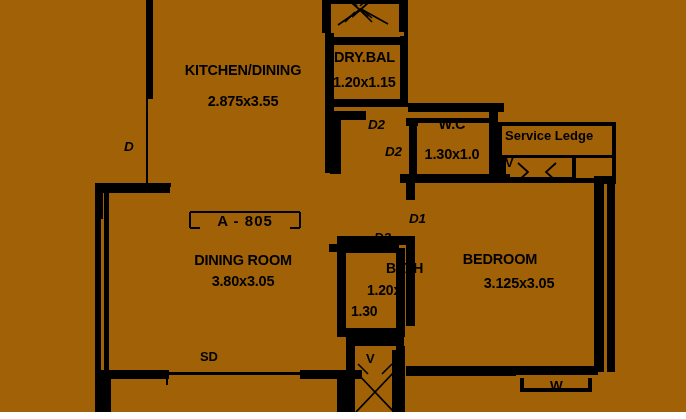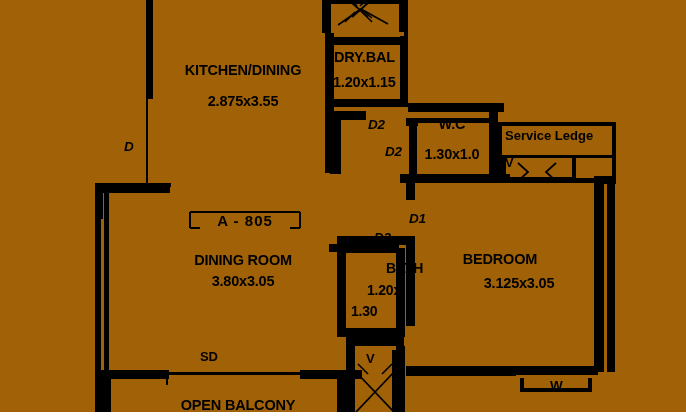--- a/index.html
+++ b/index.html
@@ -211,21 +211,20 @@
   <div class="lbl room-name center" style="left:243px; top:253px;">DINING ROOM</div>
   <div class="lbl room-dim center" style="left:243px; top:274px;text-align:right;">3.80x3.05</div>
 
   <div class="lbl room-name center" style="left:500px; top:252px;">BEDROOM</div>
   <div class="lbl room-dim center" style="left:519px; top:276px;">3.125x3.05</div>
 
   <div class="lbl bath-line" style="left:351px; top:261px;margin-left:35px;">BATH</div>
   <div class="lbl bath-line" style="left:351px; top:283px;margin-left:16px;">1.20x</div>
   <div class="lbl bath-line" style="left:351px; top:304px;">1.30</div>
 
-  <div class="lbl room-name center" style="left:238px; top:398px;">OPEN BALCONY</div>
 
   <div class="lbl door-code" style="left:124px; top:140px;">D</div>
   <div class="lbl door-code" style="left:368px; top:118px;">D2</div>
   <div class="lbl door-code" style="left:385px; top:145px;">D2</div>
   <div class="lbl door-code" style="left:409px; top:212px;">D1</div>
   <div class="lbl door-code" style="left:374px; top:231px;">D2</div>
   <div class="lbl small-code" style="left:200px; top:350px;">SD</div>
   <div class="lbl w-mark" style="left:550px; top:379px;">W</div>
   <div class="lbl v-mark" style="left:366px; top:352px;">V</div>
 

